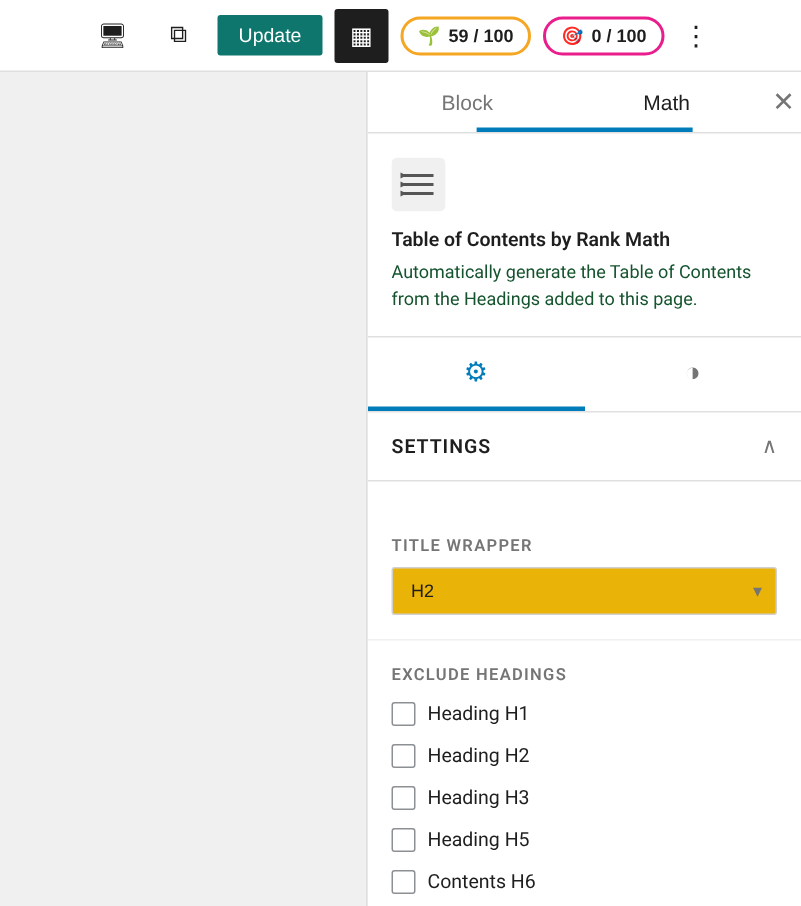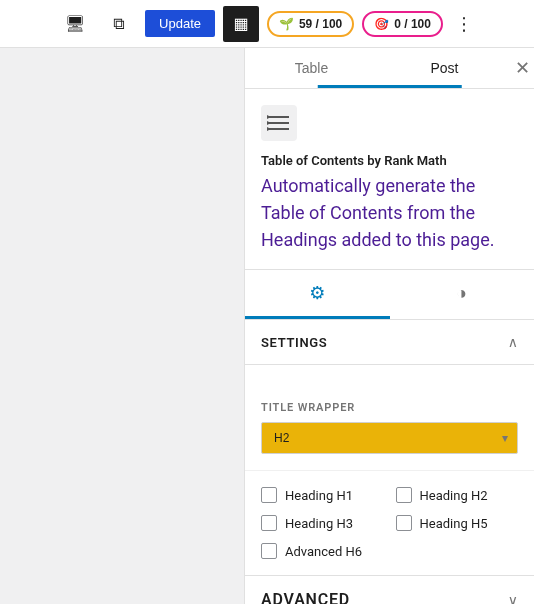--- a/index.html
+++ b/index.html
@@ -25,21 +25,21 @@
       position: relative;
     }
     .toolbar {
       display: flex;
       align-items: center;
       gap: 8px;
       padding: 0 16px;
     }
 
     .btn-update {
-      background: #1d4ed8;
+      background: #0f766e;
       color: #fff;
       border: none;
       border-radius: 2px;
       padding: 6px 14px;
       font-size: 13px;
       font-weight: 500;
       cursor: pointer;
       text-align: right;
     }
 
@@ -155,22 +155,22 @@
       height: 36px;
       flex-shrink: 0;
     }
     .plugin-title {
       font-size: 13px;
       font-weight: 600;
       color: #1e1e1e;
       margin-bottom: 4px;
     }
     .plugin-desc {
-      font-size: 18px;
-      color: #4c1d95;
+      font-size: 12px;
+      color: #14532d;
       line-height: 1.5;
     }
 
     
     .settings-tabs {
       display: flex;
       border-bottom: 1px solid #e0e0e0;
     }
     .settings-tab {
       flex: 1;
@@ -261,21 +261,21 @@
       font-size: 11px;
       font-weight: 600;
       color: #757575;
       text-transform: uppercase;
       letter-spacing: 0.08em;
       margin-bottom: 12px;
       display: block;
     }
     .checkboxes-grid {
       display: grid;
-      grid-template-columns: 1fr 1fr;
+      grid-template-columns: 1fr;
       gap: 12px;
     }
     .checkbox-item {
       display: flex;
       align-items: center;
       gap: 8px;
       font-size: 13px;
       color: #1e1e1e;
       cursor: pointer;
     }
@@ -360,22 +360,22 @@
   </button>
 
   <button class="toolbar-dots">
     <span>⋮</span>
   </button>
 </div>
 
 <div class="panel">
 
   <div class="tabs">
-    <button class="tab">Table</button>
-    <button class="tab active tab-block">Post</button>
+    <button class="tab">Block</button>
+    <button class="tab active tab-block">Math</button>
     <button class="close-btn">✕</button>
   </div>
 
   <div class="plugin-header">
     <svg class="plugin-icon" viewBox="0 0 36 36">
       <rect width="36" height="36" rx="4" fill="#f0f0f1"></rect>
       <line x1="8" y1="12" x2="28" y2="12" stroke="#555" stroke-width="2"></line>
       <line x1="8" y1="18" x2="28" y2="18" stroke="#555" stroke-width="2"></line>
       <line x1="8" y1="24" x2="28" y2="24" stroke="#555" stroke-width="2"></line>
       <polygon points="6,10 10,12 6,14" fill="#555"></polygon>
@@ -412,20 +412,21 @@
           <option>H3</option>
           <option>H4</option>
           <option>H5</option>
           <option>H6</option>
         </select>
         <span class="select-arrow">▾</span>
       </div>
     </div>
 
     <div class="checkboxes-group">
+      <span class="checkboxes-label">EXCLUDE HEADINGS</span>
       <div class="checkboxes-grid">
 
         <label class="checkbox-item">
           <input type="checkbox" style="">
           <span>Heading H1</span>
         </label>
 
         <label class="checkbox-item">
           <input type="checkbox" style="">
           <span>Heading H2</span>
@@ -437,21 +438,21 @@
         </label>
 
 
         <label class="checkbox-item">
           <input type="checkbox" style="">
           <span>Heading H5</span>
         </label>
 
         <label class="checkbox-item">
           <input type="checkbox" style="">
-          <span>Advanced H6</span>
+          <span>Contents H6</span>
         </label>
 
       </div>
     </div>
   </div>
 
   <div class="advanced-section">
     <span class="advanced-title">Advanced</span>
     <span class="chevron">∨</span>
   </div>

